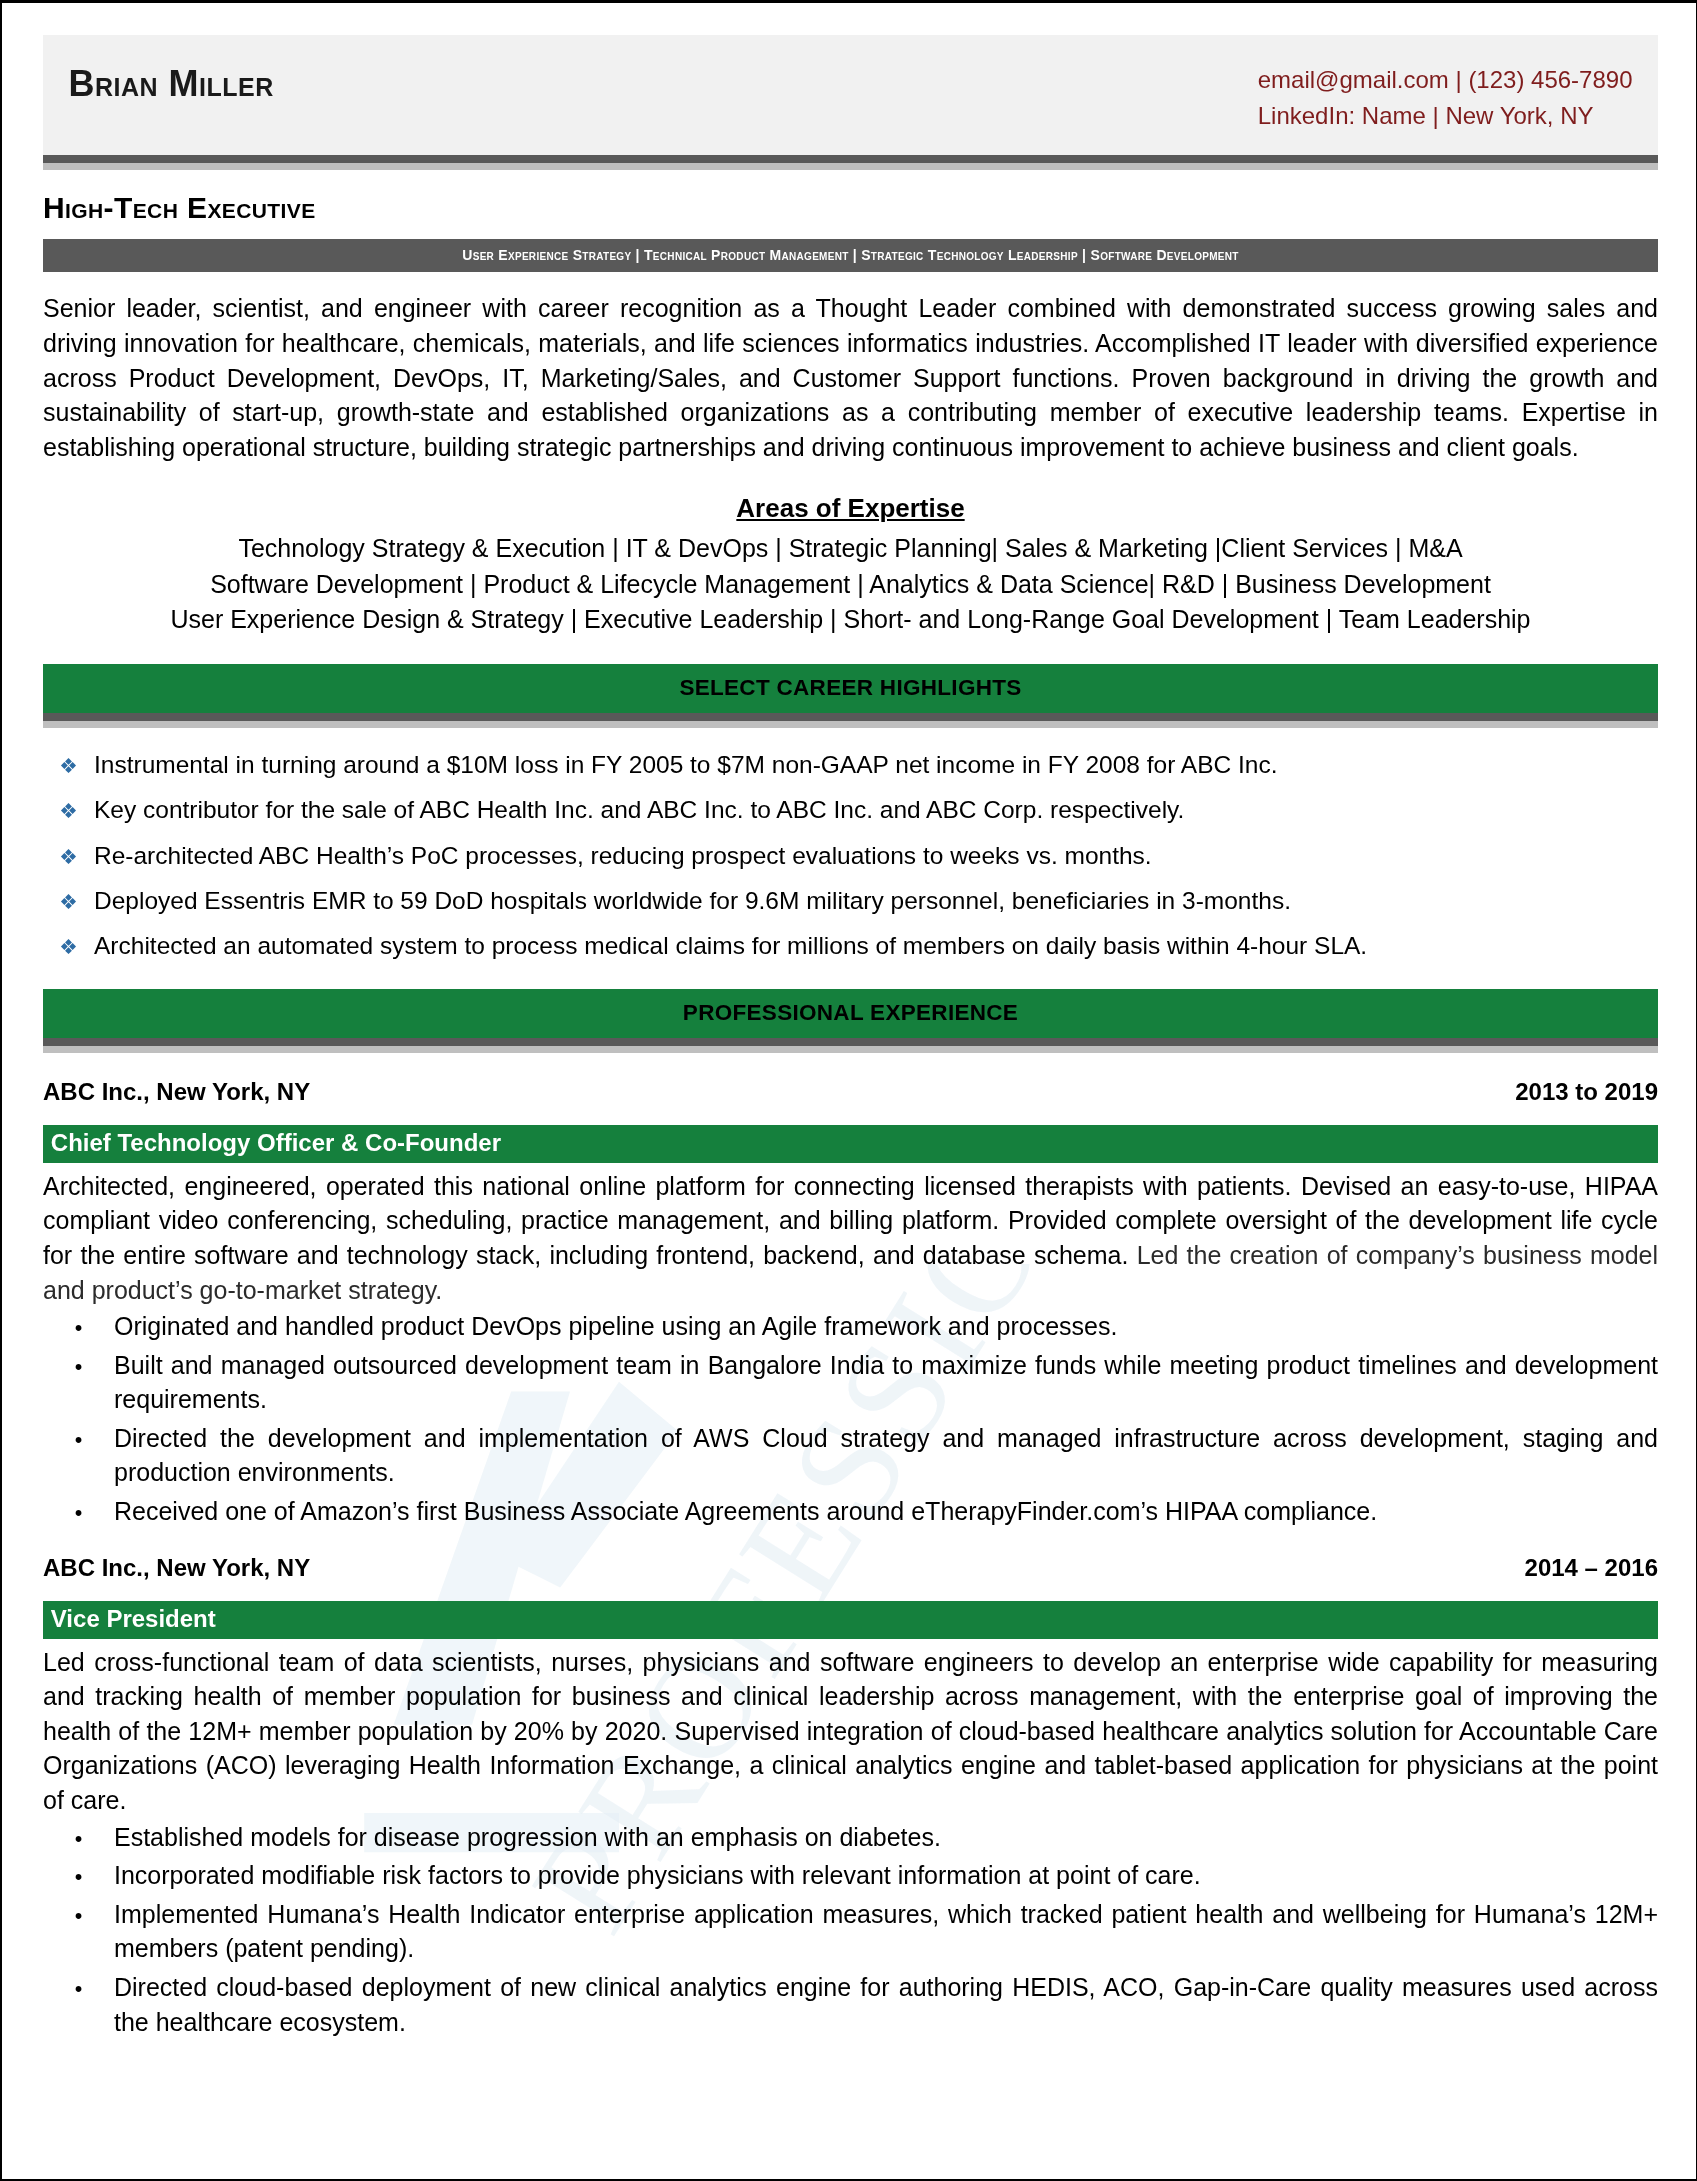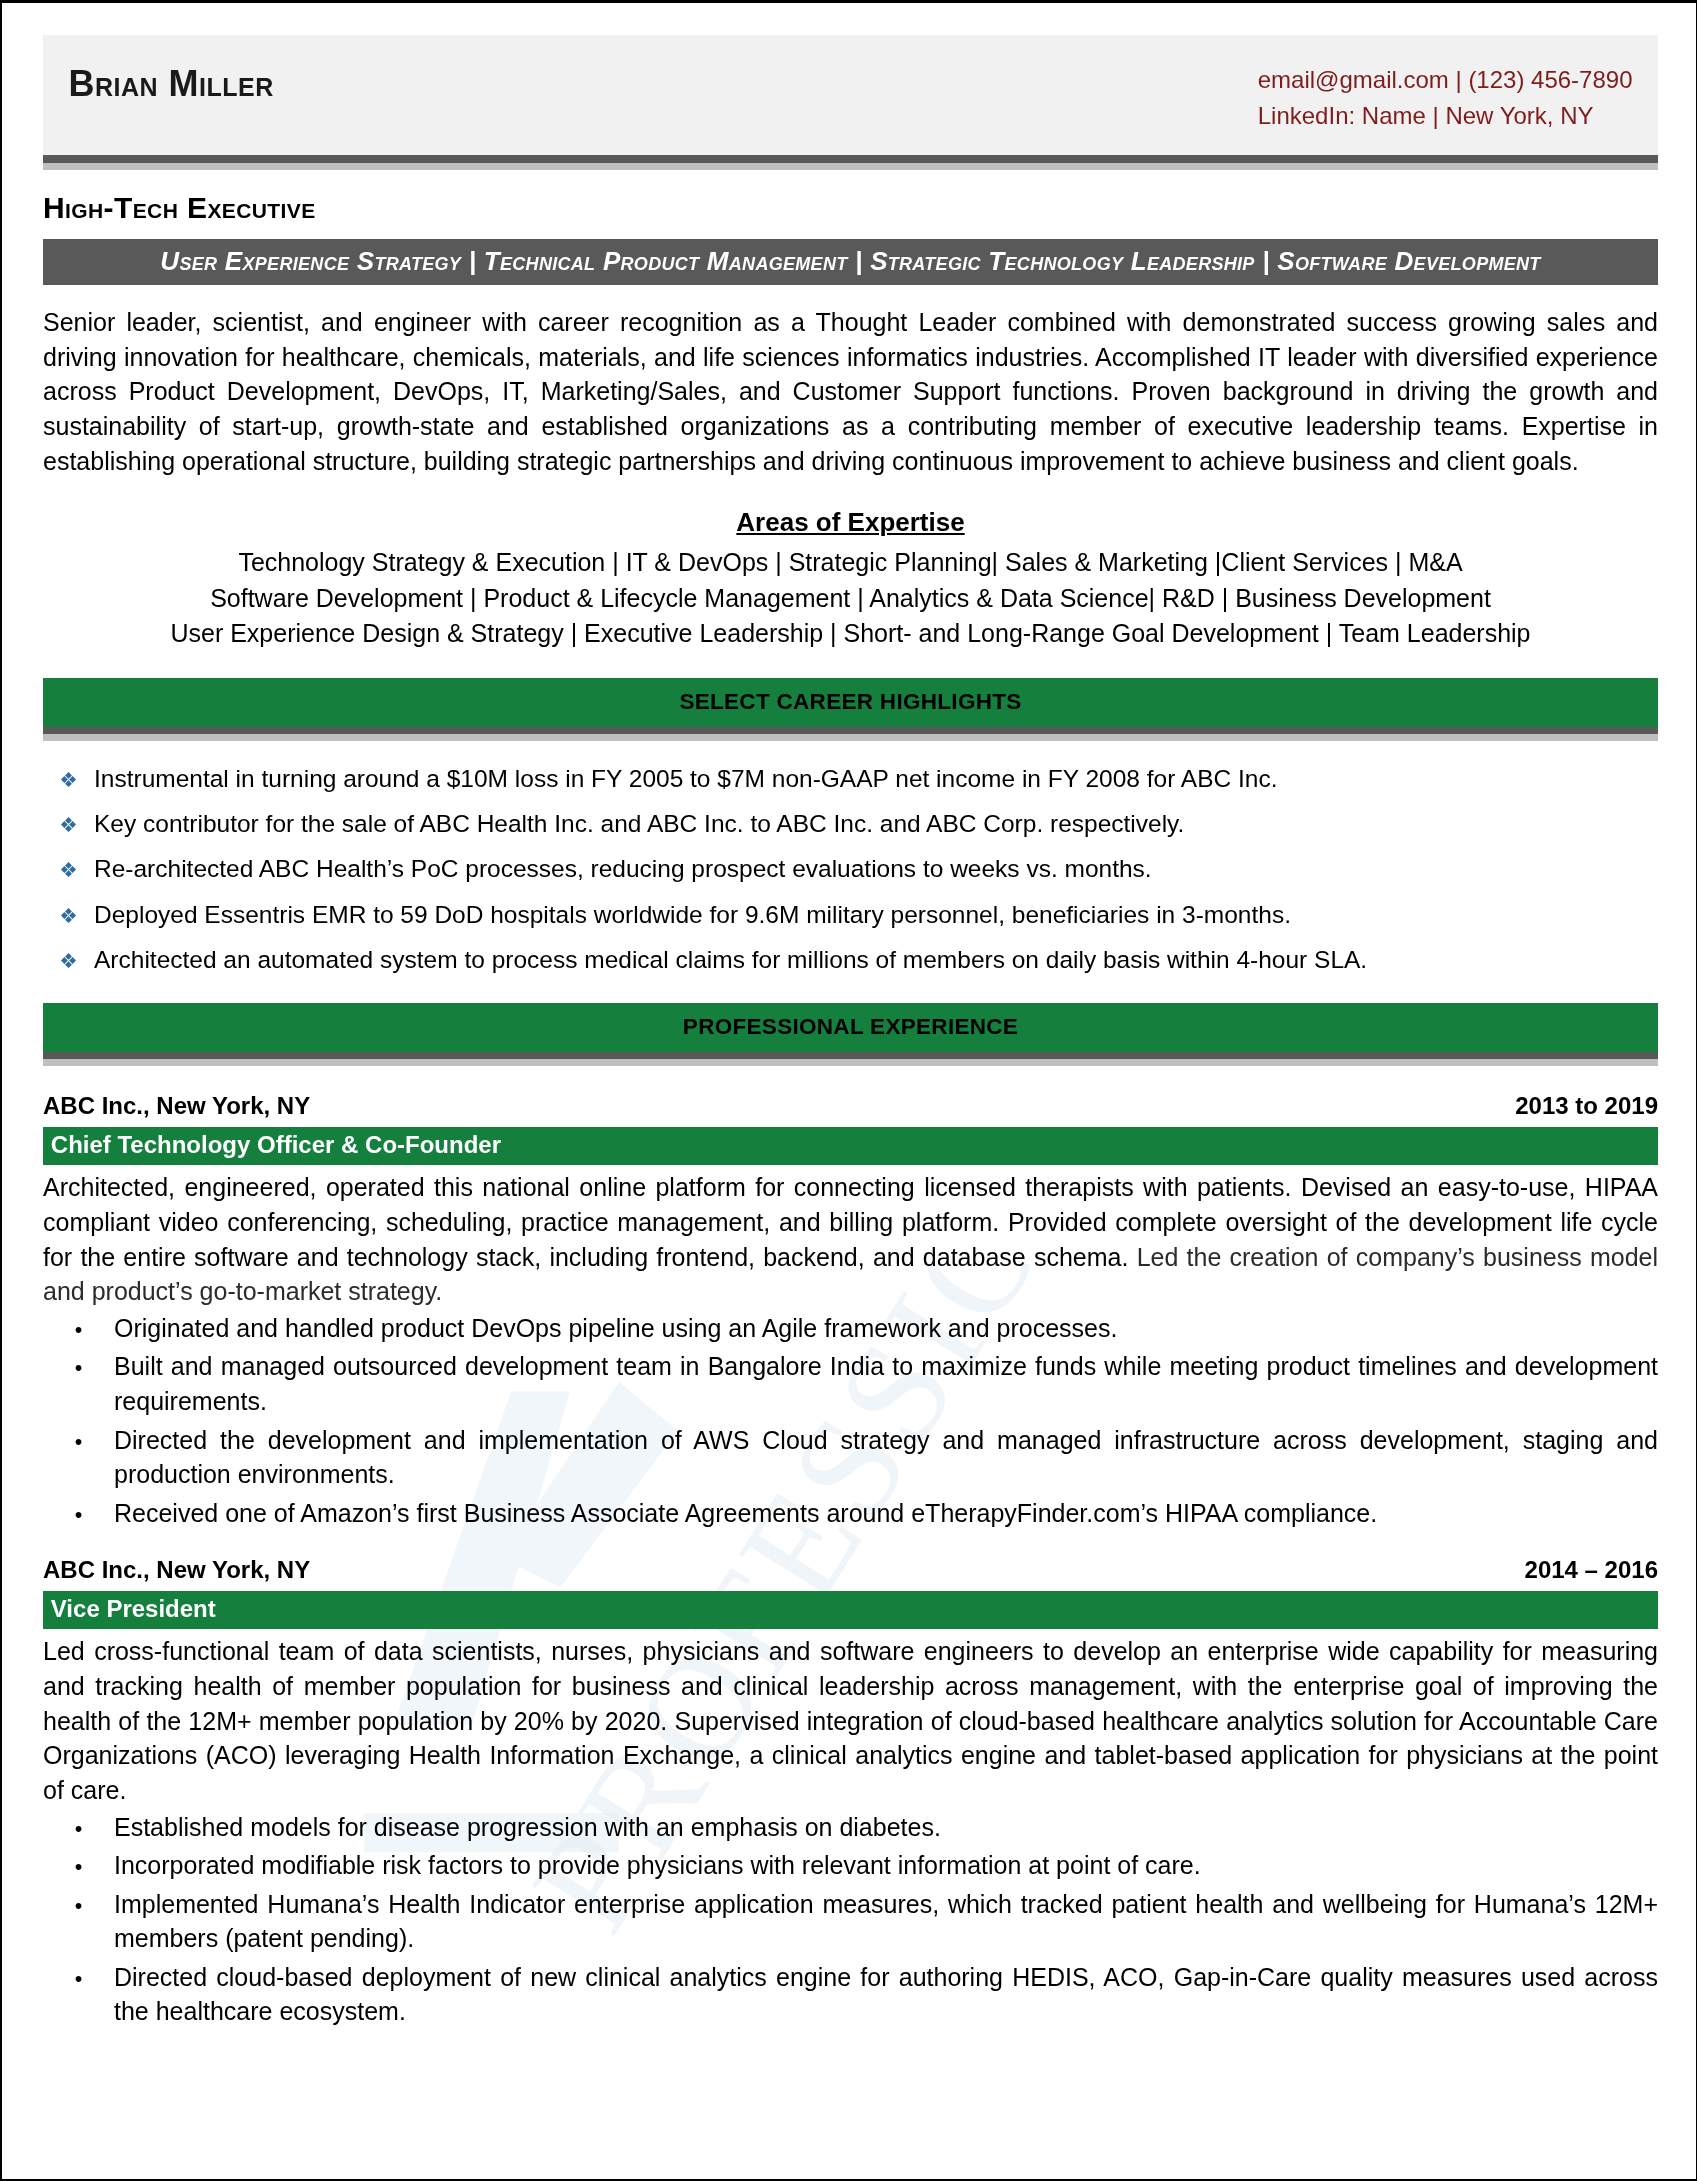--- a/index.html
+++ b/index.html
@@ -104,28 +104,27 @@
     text-transform: capitalize;
     letter-spacing: 0.4px;
     margin-top: 21.6px;
     margin-bottom: 13.7px;
     color: #000;
   }
   .specialty-bar {
     background: #595959;
     color: #ffffff;
     text-align: center;
-    font-size: 26px;
+    font-size: 14px;
     font-weight: bold;
     font-variant: small-caps;
     text-transform: capitalize;
     letter-spacing: 0.3px;
     padding: 7.8px 5.9px 8.8px 5.9px;
     line-height: 1.15;
-    font-style: italic;
   }
 
   
   .summary {
     text-align: justify;
     font-size: 25px;
     line-height: 1.385;
     margin-top: 19.6px;
     color: #000;
   }
@@ -181,21 +180,21 @@
   .hl-text { flex: 1; }
 
   
   .job { margin-top: 25.5px; }
   .job-row {
     display: flex;
     justify-content: space-between;
     align-items: baseline;
     font-size: 24px;
     font-weight: bold;
-    padding-bottom: 7px;
+    padding-bottom: 19px;
   }
   .job-title-bar {
     background: #15803d;
     color: #ffffff;
     font-size: 24px;
     font-weight: bold;
     padding: 4.9px 7.8px 5.9px 7.8px;
     line-height: 1.12;
   }
   .job-desc {

